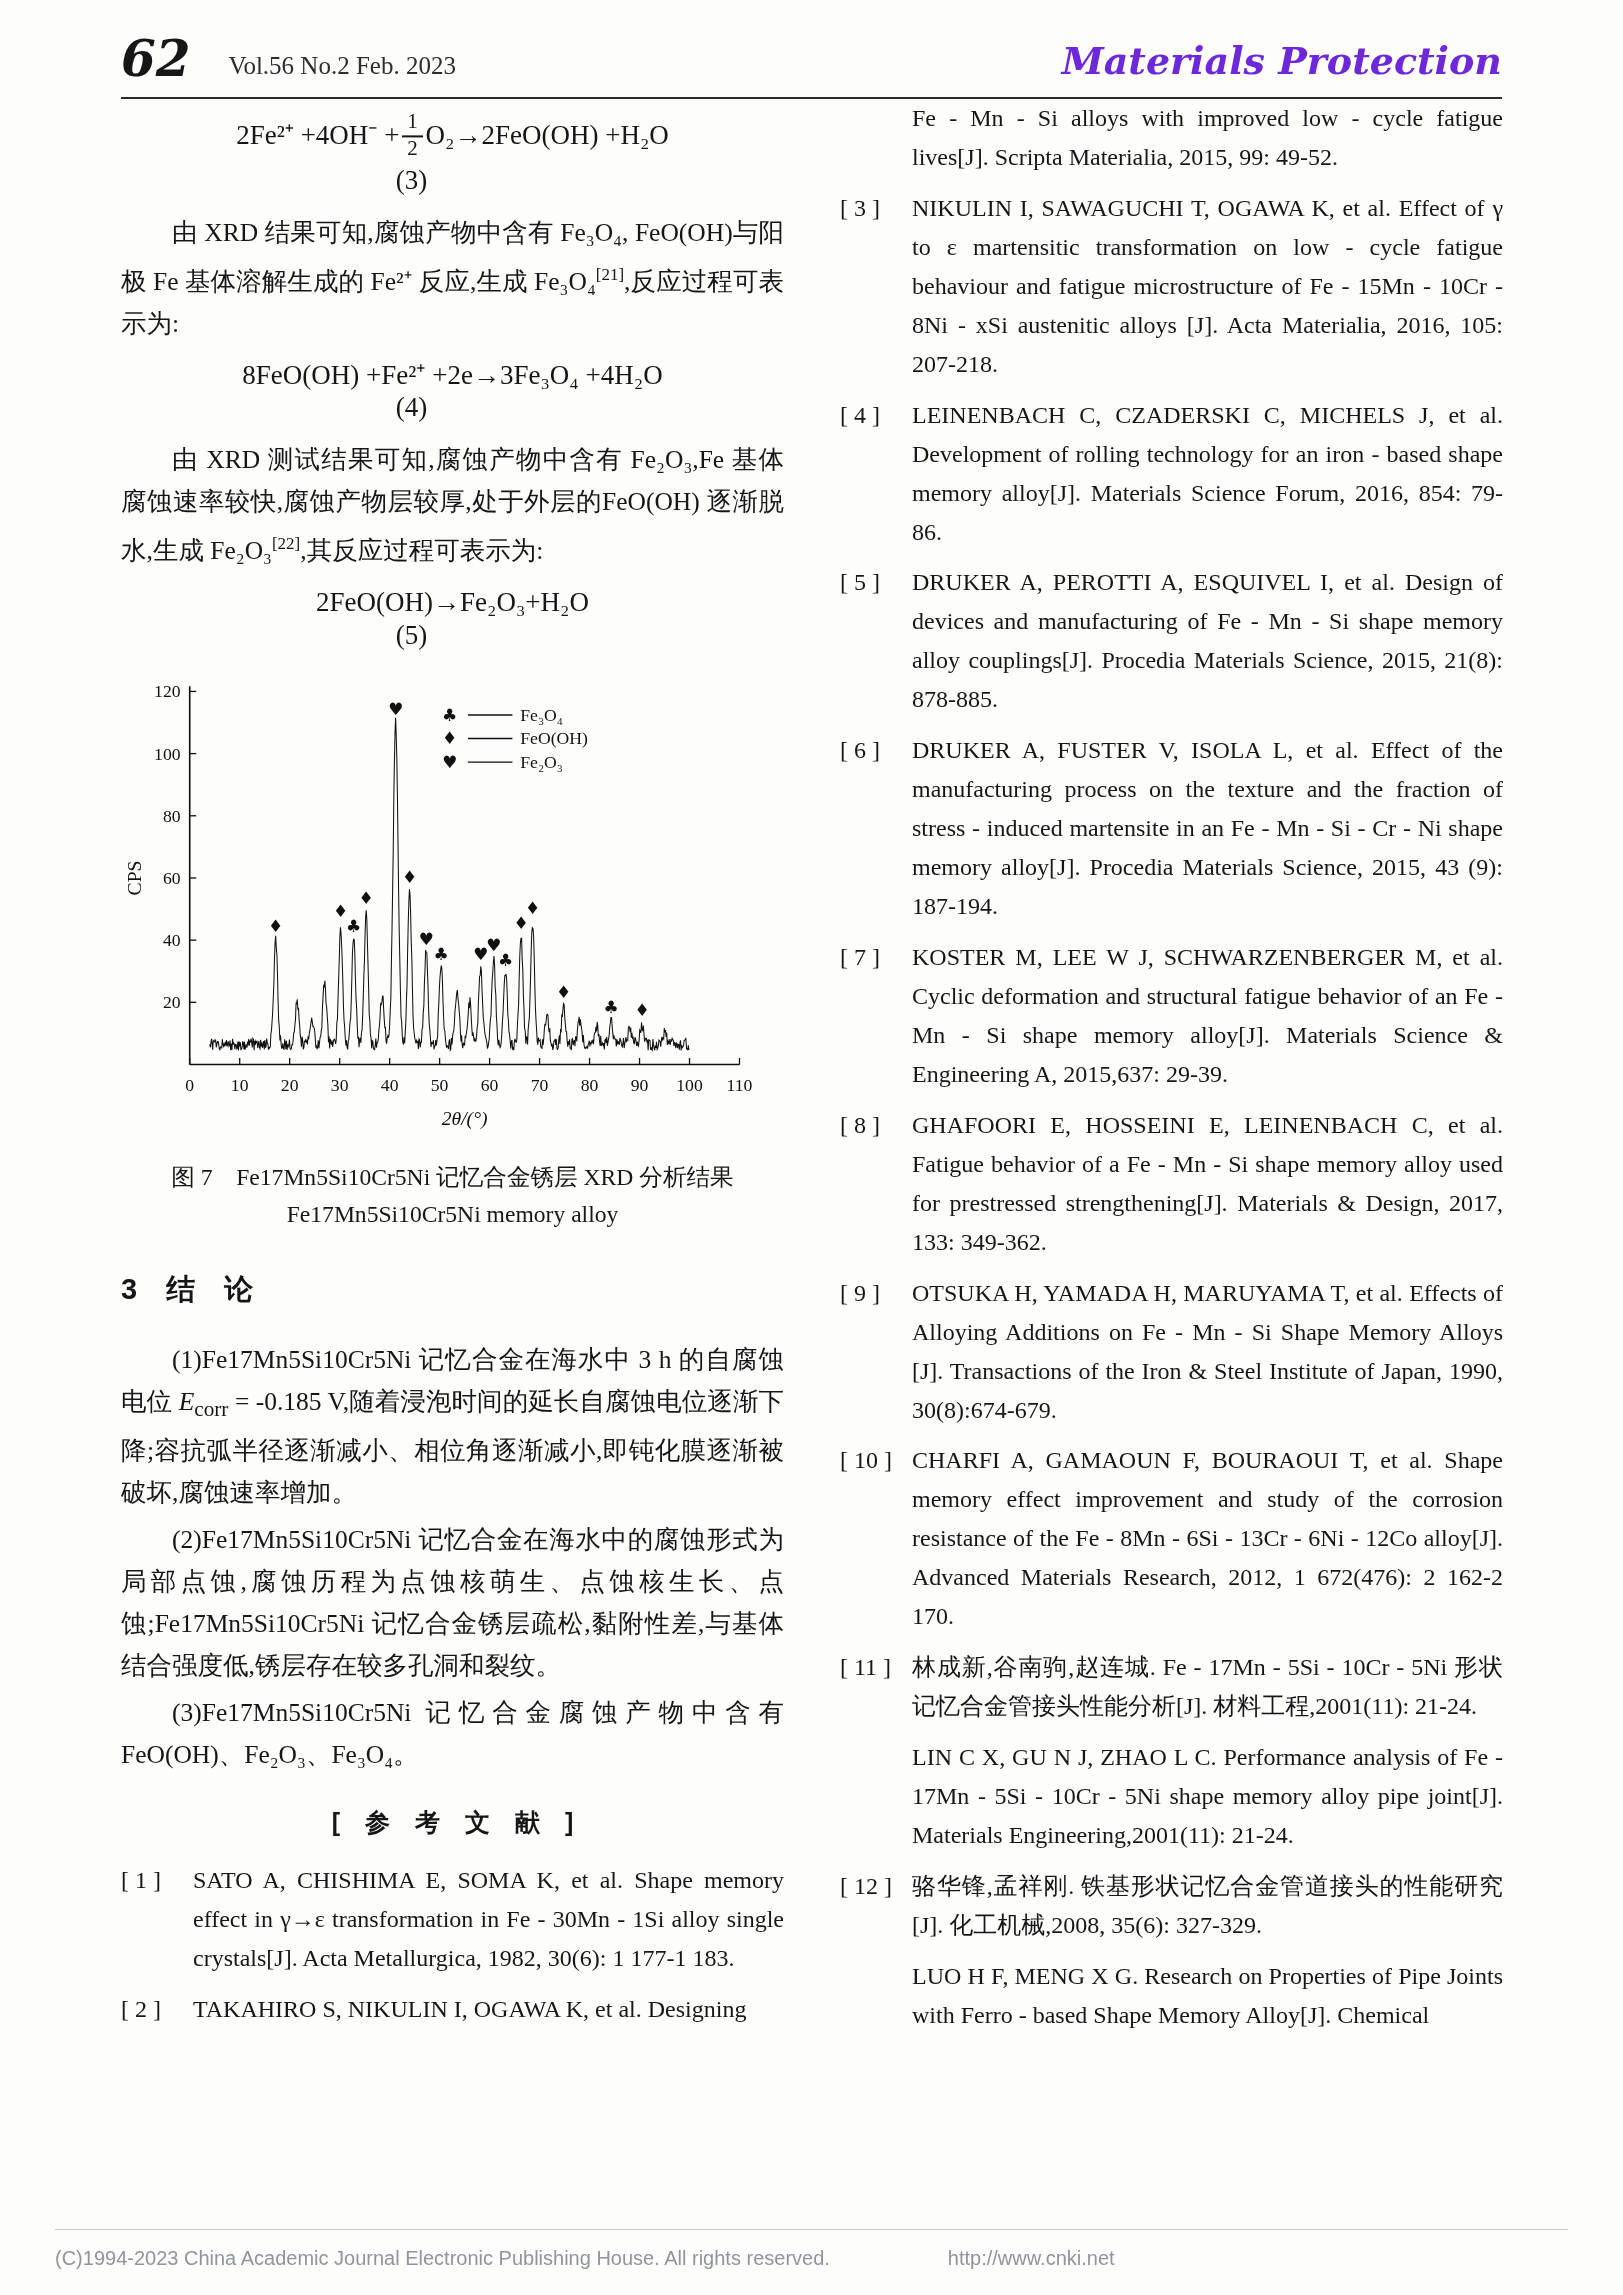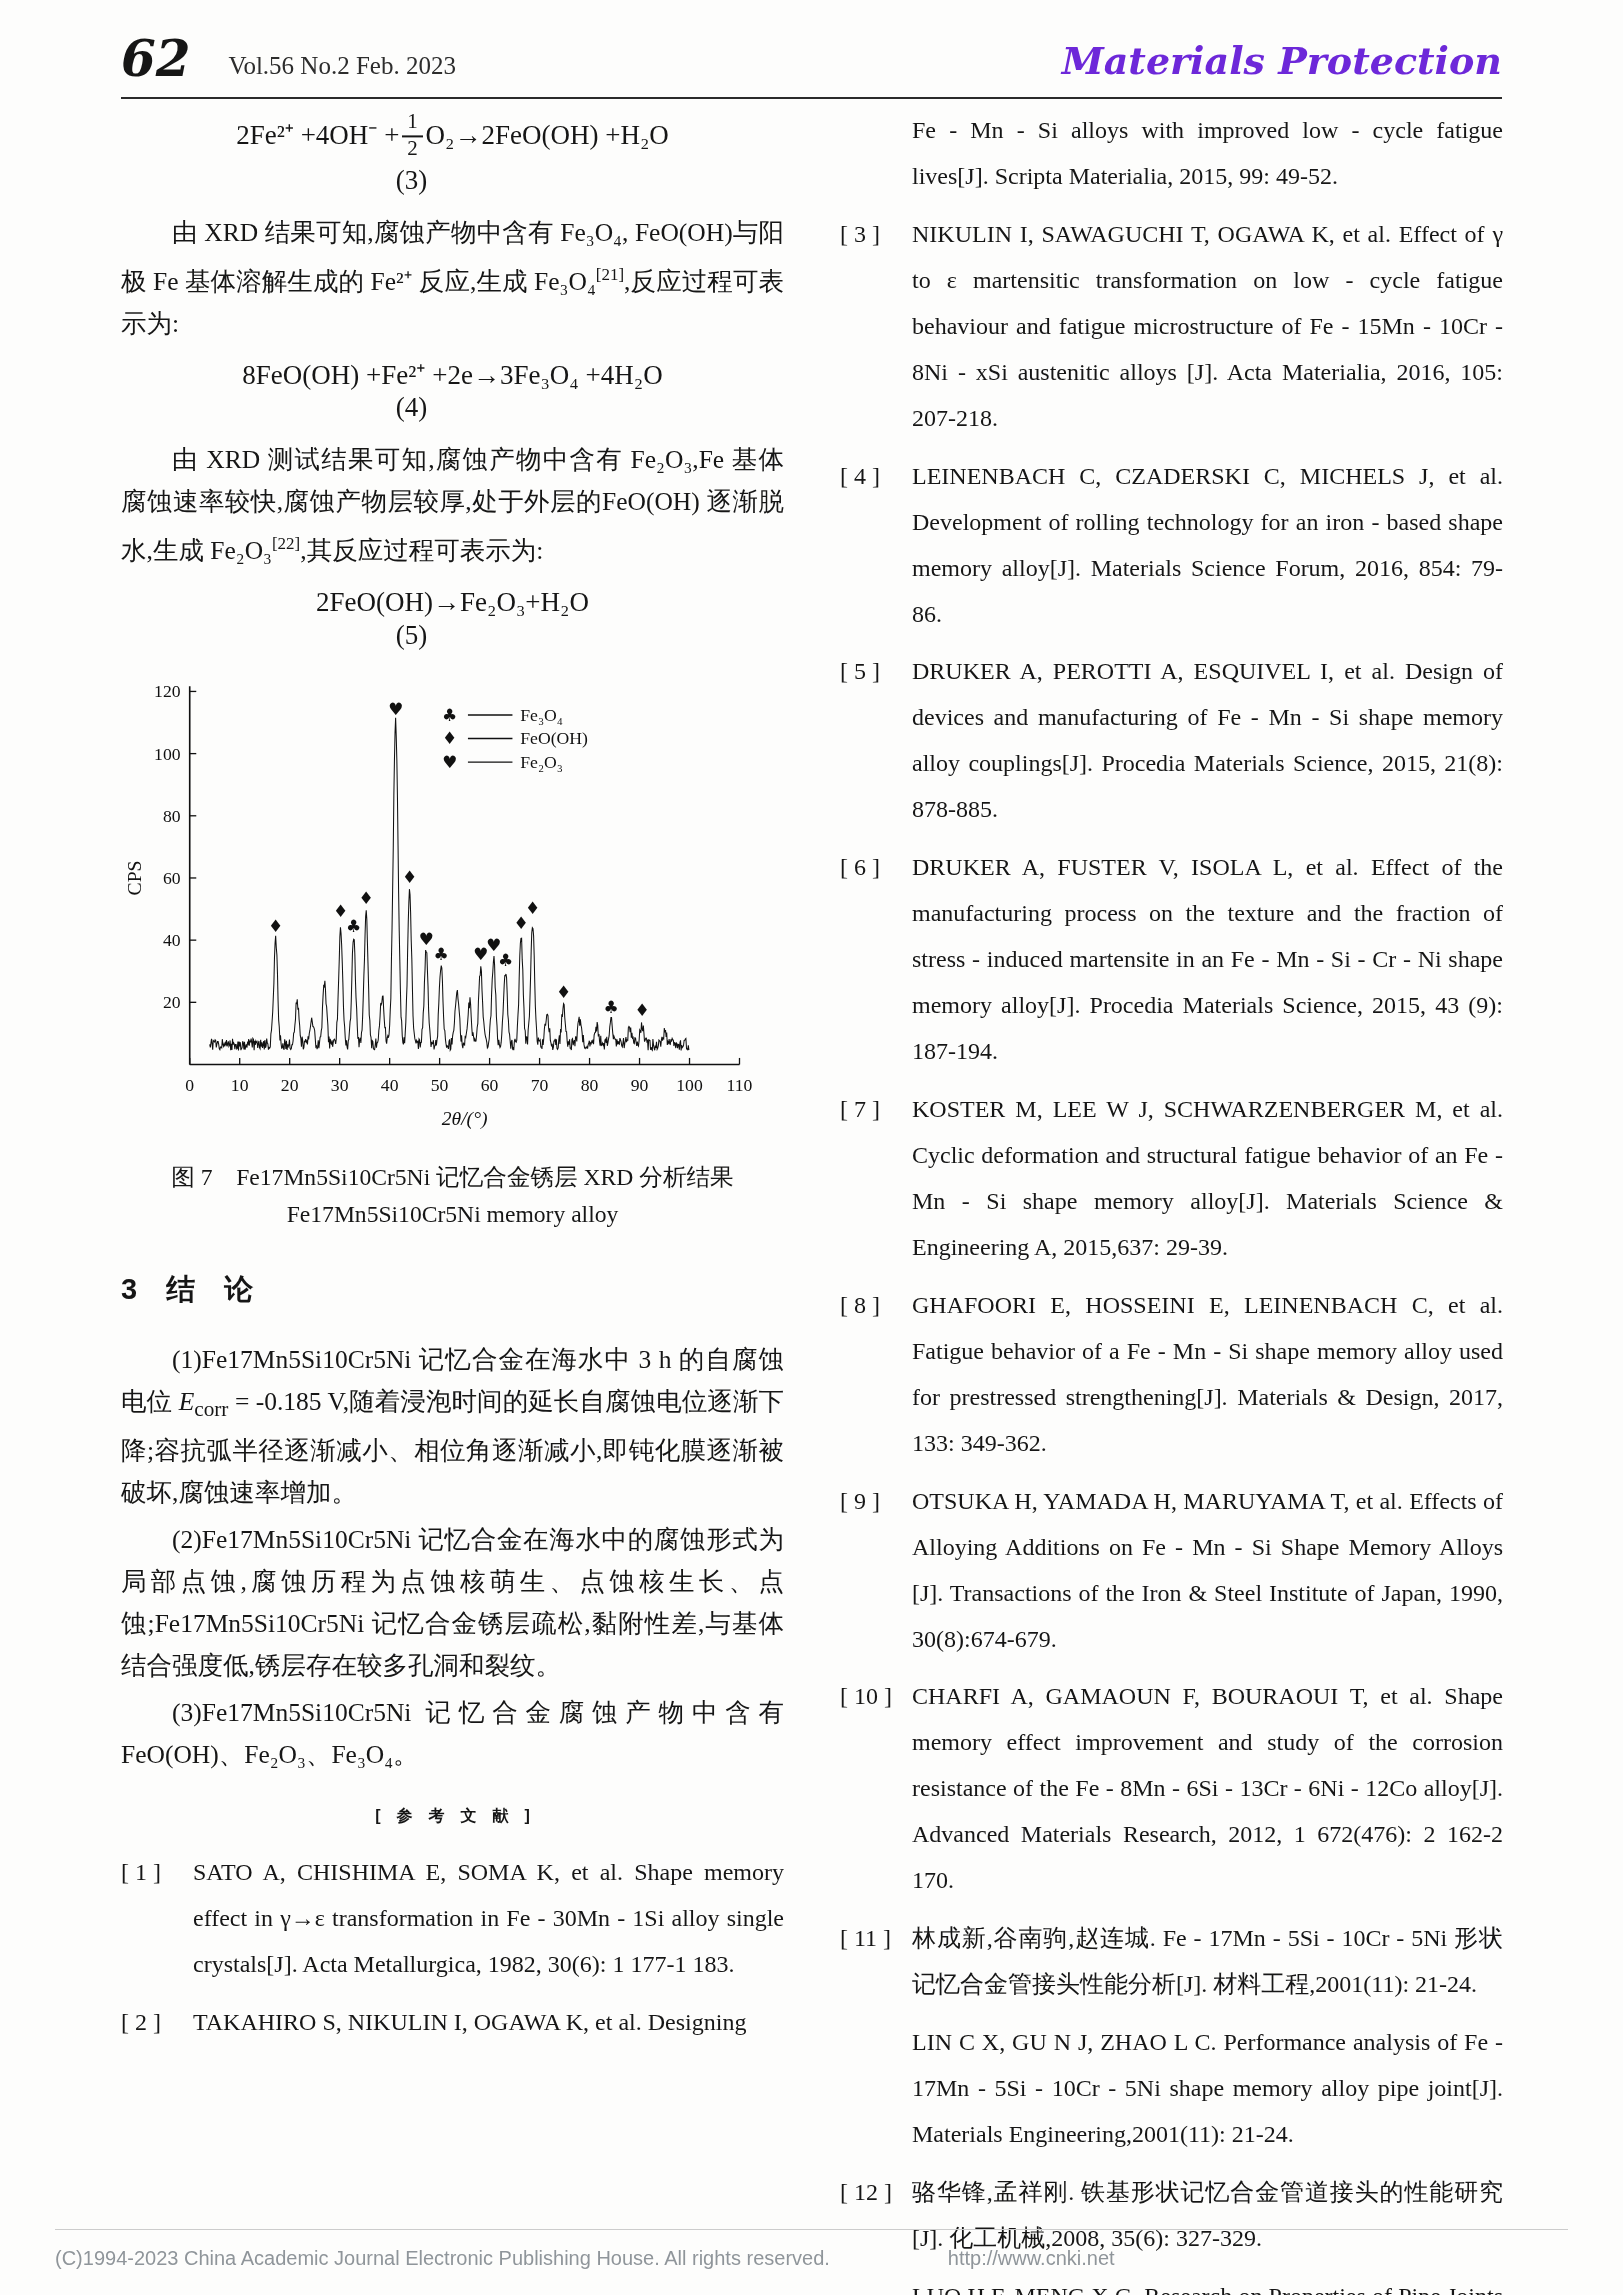--- a/index.html
+++ b/index.html
@@ -73,28 +73,27 @@
   .caption{font-size:23.6px; line-height:37px; text-align:center; margin-top:7.9px;}
   
   .section-heading{
     font-family:"Liberation Sans", sans-serif;
     font-size:29px; font-weight:bold;
     margin:37px 0 29px 0;
   }
   
   .refs-header{
     font-family:"Liberation Sans", sans-serif;
-    font-size:16px; font-weight:bold;
+    font-size:25px; font-weight:bold;
     text-align:center; margin:30px 0 22px 0;
   }
   .ref-item{
     display:flex;
-    font-size:24px; line-height:46px;
+    font-size:24px; line-height:39px;
     margin-bottom:11.8px;
-    margin-top:8px;
   }
   .ref-label{flex:0 0 72px;}
   .ref-text{flex:1; text-align:justify;}
   
   .footer{
     position:absolute;
     left:55px; right:55px; bottom:25px;
     border-top:1.3px solid #cccccc;
     padding-top:17px;
     display:flex; align-items:baseline;

